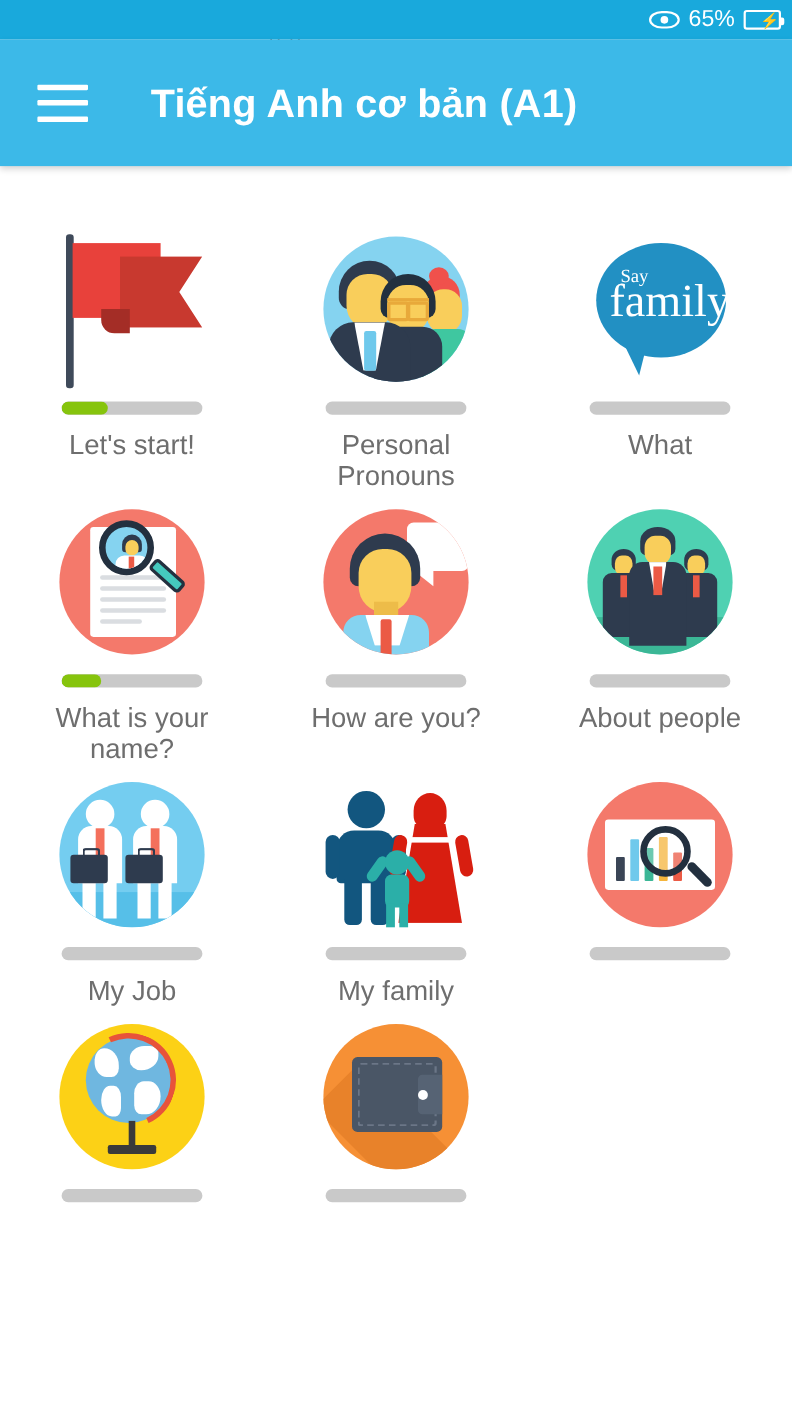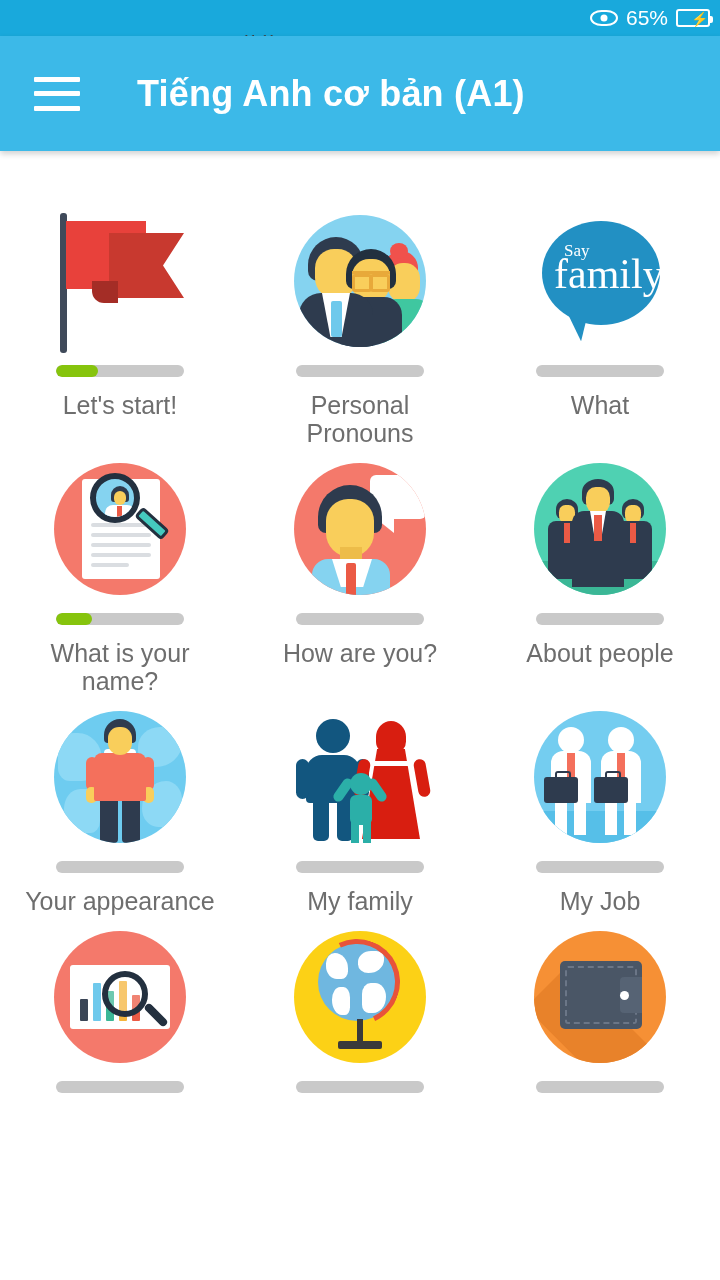--- a/index.html
+++ b/index.html
@@ -404,43 +404,43 @@
         <p style="position:absolute;left:56px;top:48px;width:16px;height:26px;background:#fff;clip-path:polygon(50% 0,100% 0,72% 100%,28% 100%,0 0);"></p>
         <p class="ap-t" style="left:60px;top:52px;width:8px;height:26px;"></p>
       </div>
     </div>
     <div class="pbar">
           <div class="fill" style="width:0%"></div>
         </div>
     <div class="cap">About people</div>
   </div>
 
-  <div class="cell">
-    <div class="art">
-      <div class="circle c-lblue">
-        <div class="ya-land1"></div>
-            <div class="ya-land2"></div>
-            <div class="ya-land3"></div>
-            <div class="ya-land4"></div>
-        <div class="ya-leg-l"></div>
-            <div class="ya-leg-r"></div>
-        <div class="ya-arm-l"></div>
-            <div class="ya-arm-r"></div>
-        <div class="ya-hand-l"></div>
-            <div class="ya-hand-r"></div>
-        <div class="ya-collar"></div>
-            <div class="ya-shirt"></div>
-        <div class="ya-hair"></div>
-            <div class="ya-face"></div>
-      </div>
-    </div>
-    <div class="pbar">
-          <div class="fill" style="width:0%"></div>
-        </div>
-    <div class="cap">Your appearance</div>
+
+  <div class="cell">
+    <div class="art">
+      <div class="circle c-job mj">
+        <div class="mj-floor"></div>
+        <span class="head" style="left:24px;top:16px;"></span>
+        <span class="body" style="left:17px;top:40px;"></span>
+        <span class="tie" style="left:33px;top:42px;"></span>
+        <span class="leg" style="left:21px;top:90px;"></span>
+        <span class="leg" style="left:40px;top:90px;"></span>
+        <span class="bag" style="left:10px;top:66px;"></span>
+        <span class="head" style="left:74px;top:16px;"></span>
+        <span class="body" style="left:67px;top:40px;"></span>
+        <span class="tie" style="left:83px;top:42px;"></span>
+        <span class="leg" style="left:71px;top:90px;"></span>
+        <span class="leg" style="left:90px;top:90px;"></span>
+        <span class="bag" style="left:60px;top:66px;"></span>
+      </div>
+    </div>
+    <div class="pbar">
+          <div class="fill" style="width:0%"></div>
+        </div>
+    <div class="cap">My Job</div>
   </div>
 
   <div class="cell">
     <div class="art">
       <div class="fam">
         <div class="f-dad-h"></div>
             <div class="f-dad-b"></div>
         <div class="f-dad-al"></div>
             <div class="f-dad-ar"></div>
         <div class="f-dad-ll"></div>
@@ -459,44 +459,20 @@
       </div>
     </div>
     <div class="pbar">
           <div class="fill" style="width:0%"></div>
         </div>
     <div class="cap">My family</div>
   </div>
 
   <div class="cell">
     <div class="art">
-      <div class="circle c-job mj">
-        <div class="mj-floor"></div>
-        <span class="head" style="left:24px;top:16px;"></span>
-        <span class="body" style="left:17px;top:40px;"></span>
-        <span class="tie" style="left:33px;top:42px;"></span>
-        <span class="leg" style="left:21px;top:90px;"></span>
-        <span class="leg" style="left:40px;top:90px;"></span>
-        <span class="bag" style="left:10px;top:66px;"></span>
-        <span class="head" style="left:74px;top:16px;"></span>
-        <span class="body" style="left:67px;top:40px;"></span>
-        <span class="tie" style="left:83px;top:42px;"></span>
-        <span class="leg" style="left:71px;top:90px;"></span>
-        <span class="leg" style="left:90px;top:90px;"></span>
-        <span class="bag" style="left:60px;top:66px;"></span>
-      </div>
-    </div>
-    <div class="pbar">
-          <div class="fill" style="width:0%"></div>
-        </div>
-    <div class="cap">My Job</div>
-  </div>
-
-  <div class="cell">
-    <div class="art">
       <div class="circle c-salmon">
         <div class="ch-card"></div>
         <div class="ch-bars">
           <i style="height:22px;background:#3A4556;"></i>
           <i style="height:38px;background:#6FC9EC;"></i>
           <i style="height:30px;background:#3BB796;"></i>
           <i style="height:40px;background:#F5B53C;"></i>
           <i style="height:26px;background:#EB5A45;"></i>
         </div>
         <div class="ch-handle"></div>

